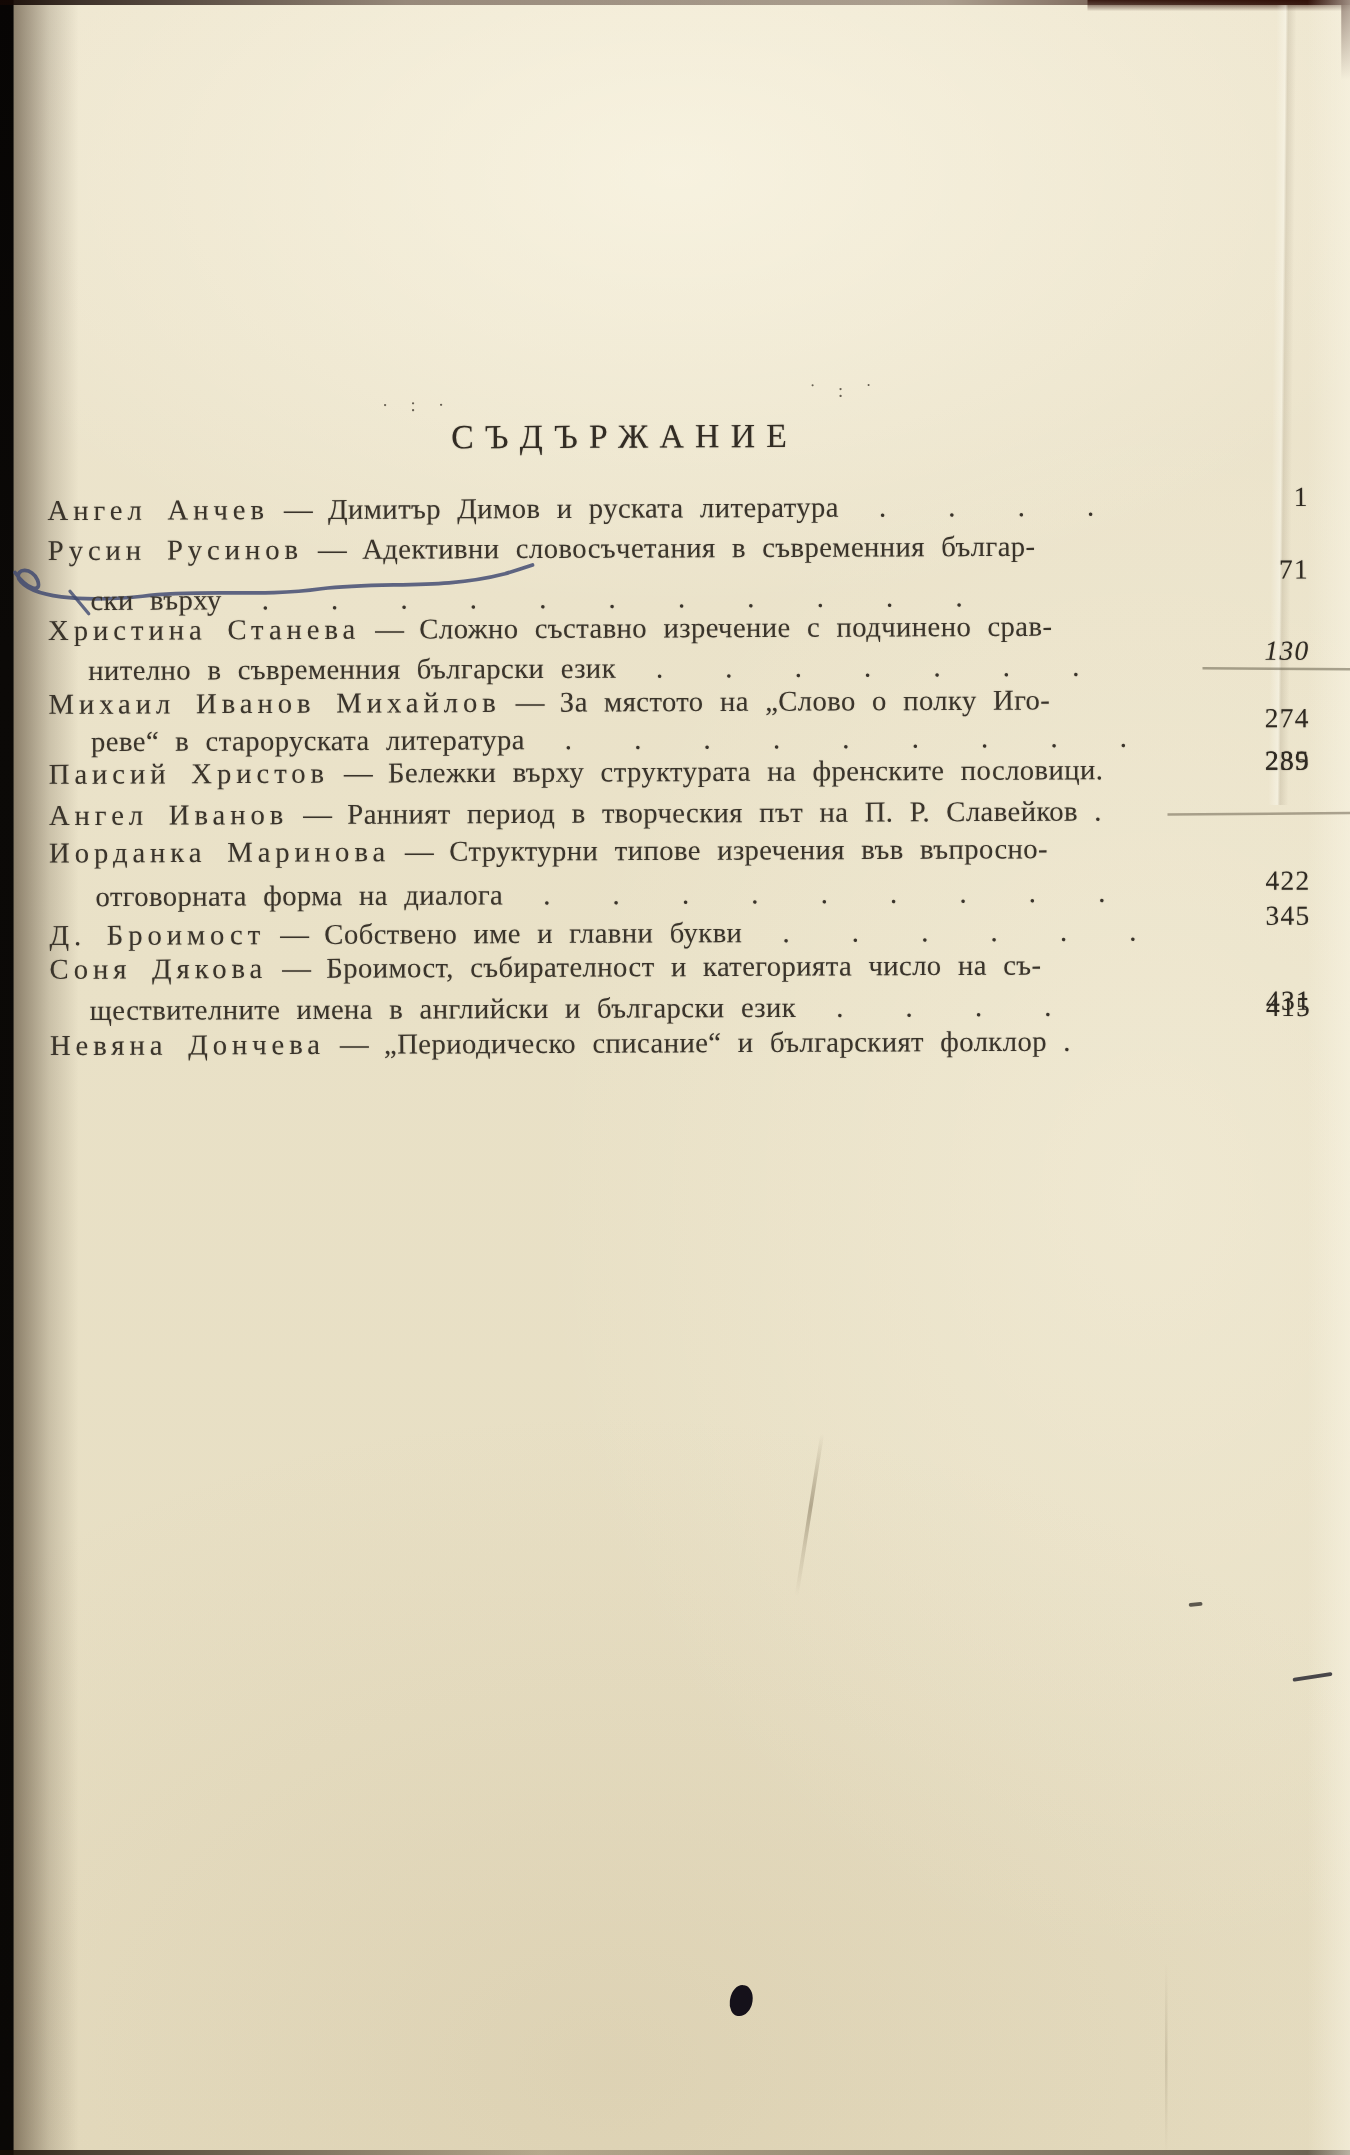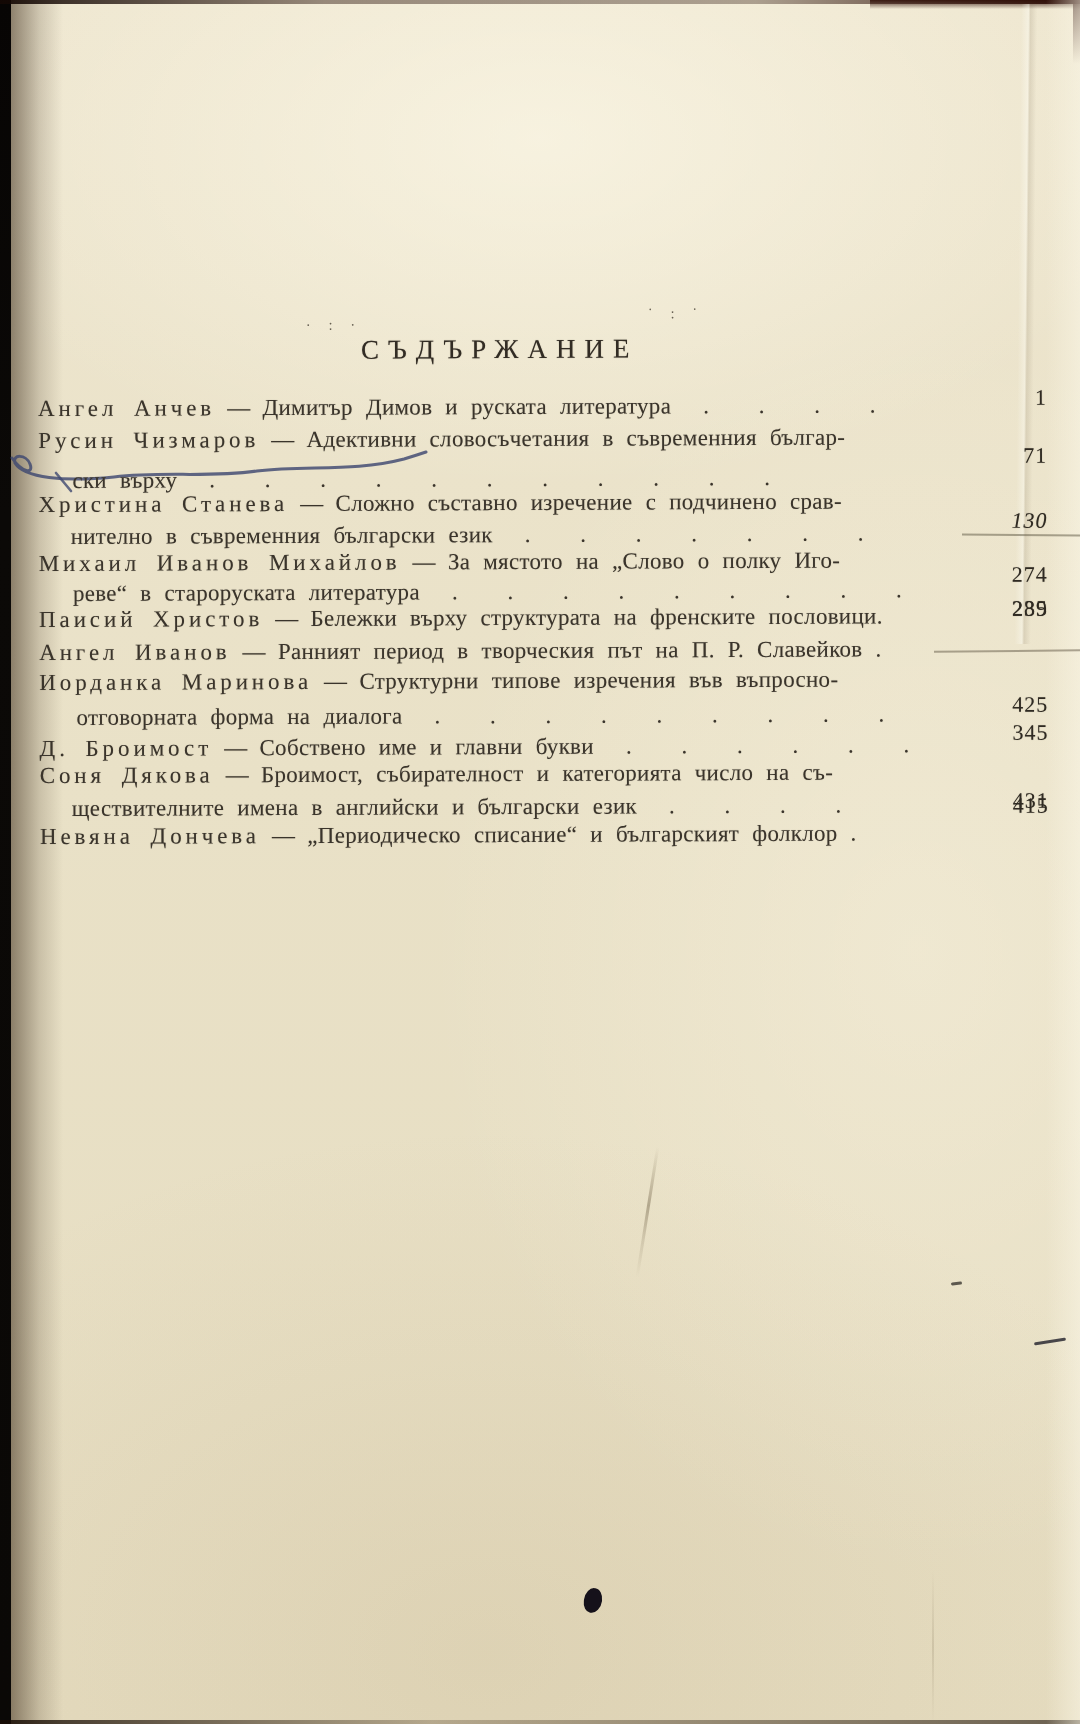--- a/index.html
+++ b/index.html
@@ -91,21 +91,21 @@
   <div class="content">
 
     <span class="title-marks marks-pre">· : ·</span>
     <h1 class="title">СЪДЪРЖАНИЕ</h1>
     <span class="title-marks marks-post">˙ : ˙</span>
 
     <div class="line l0">
       <span class="author">Ангел Анчев</span><span class="sep">—</span><span>Димитър Димов и руската литература</span><span class="dots">. . . .</span>
     </div>
     <div class="line l1">
-      <span class="author">Русин Чизмаров</span><span class="sep">—</span><span>Адективни словосъчетания в съвременния българ-</span>
+      <span class="author">Русин Русинов</span><span class="sep">—</span><span>Адективни словосъчетания в съвременния българ-</span>
     </div>
     <div class="line l2">
       <span>ски върху</span><span class="dots">. . . . . . . . . . .</span>
     </div>
     <div class="line l3">
       <span class="author">Христина Станева</span><span class="sep">—</span><span>Сложно съставно изречение с подчинено срав-</span>
     </div>
     <div class="line l4">
       <span>нително в съвременния български език</span><span class="dots">. . . . . . .</span>
     </div>
@@ -139,19 +139,19 @@
     <div class="line l14">
       <span class="author">Невяна Дончева</span><span class="sep">—</span><span>„Периодическо списание“ и българският фолклор .</span>
     </div>
 
     <div class="pagenum p0">1</div>
     <div class="pagenum p1">71</div>
     <div class="pagenum p2">130</div>
     <div class="pagenum p3">274</div>
     <div class="pagenum p4">239</div>
     <div class="pagenum p5">285</div>
-    <div class="pagenum p6">425</div>
+    <div class="pagenum p6">422</div>
     <div class="pagenum p7">345</div>
     <div class="pagenum p8">415</div>
     <div class="pagenum p9">431</div>
 
   </div>
 </div>
 
 </body></html>

